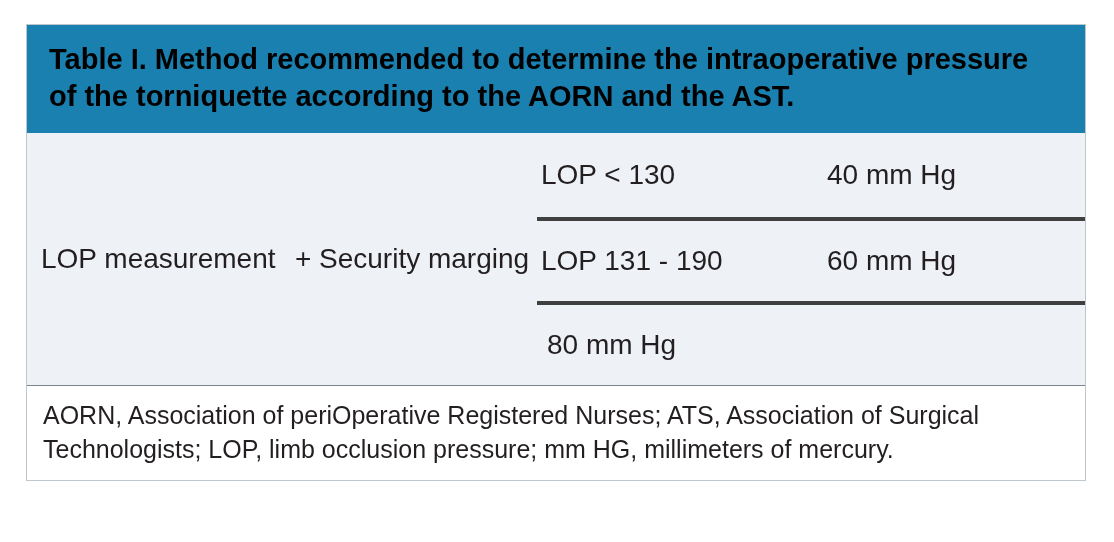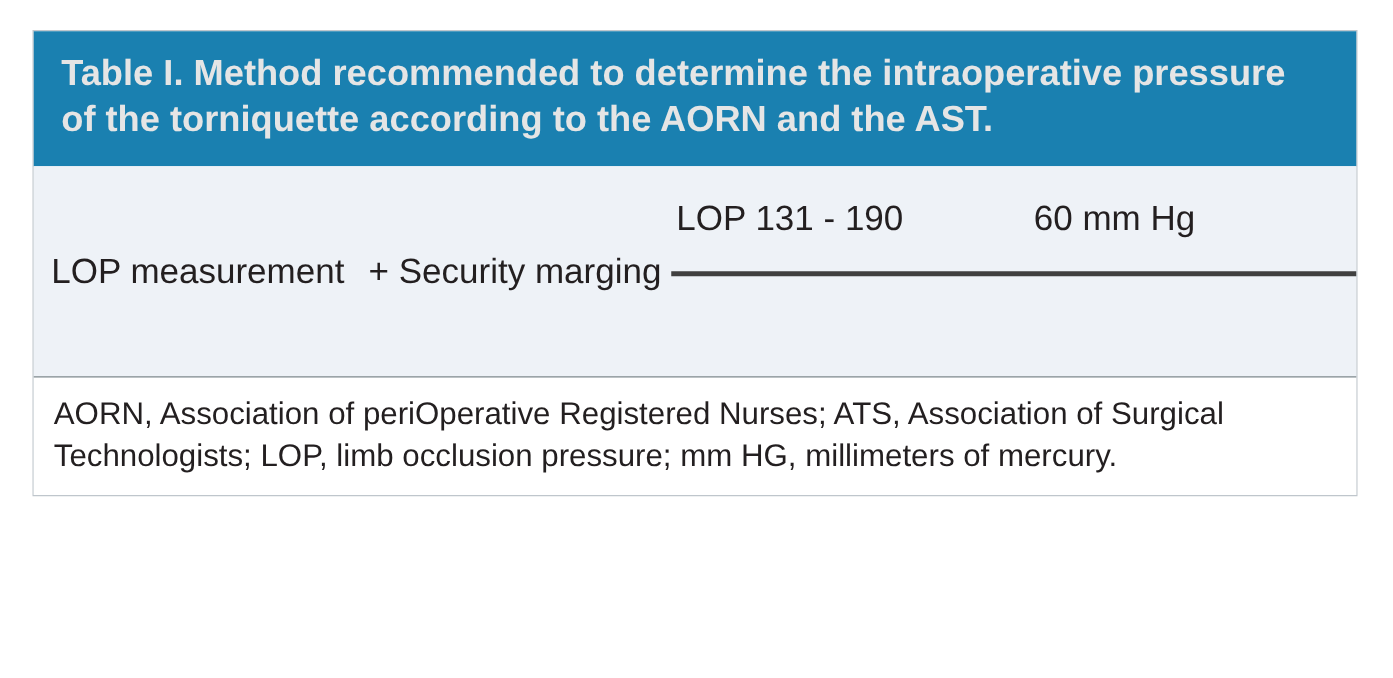--- a/index.html
+++ b/index.html
@@ -17,21 +17,21 @@
     position: absolute;
     left: 26px;
     top: 24px;
     width: 1060px;
     border: 1px solid #bfc6cc;
     box-sizing: border-box;
     background: #ffffff;
   }
   .table-caption {
     background: #1a80b0;
-    color: #e5e5e5;
+    color: #000000;
     font-size: 29px;
     font-weight: bold;
     line-height: 1.28;
     padding: 16px 22px 18px 22px;
     box-sizing: border-box;
   }
   .body-area {
     background: #eef2f7;
     display: flex;
     flex-direction: row;
@@ -100,27 +100,32 @@
   <div class="table-caption">Table I. Method recommended to determine the intraoperative pressure of the torniquette according to the AORN and the AST.</div>
 
   <div class="body-area">
 
     <div class="col-left">LOP measurement</div>
 
     <div class="col-mid">+ Security marging</div>
 
     <div class="col-right">
 
+      <div class="sub-row">
+        <div class="sub-cell-label">LOP &lt; 130</div>
+        <div class="sub-cell-value">40 mm Hg</div>
+      </div>
 
       <div class="sub-row">
         <div class="sub-cell-label">LOP 131 - 190</div>
         <div class="sub-cell-value">60 mm Hg</div>
       </div>
 
       <div class="sub-row">
+        <div class="sub-cell-value">80 mm Hg</div>
       </div>
 
     </div>
   </div>
 
   <div class="footnote">AORN, Association of periOperative Registered Nurses; ATS, Association of Surgical Technologists; LOP, limb occlusion pressure; mm HG, millimeters of mercury.</div>
 
 </div>
 
 </body></html>

